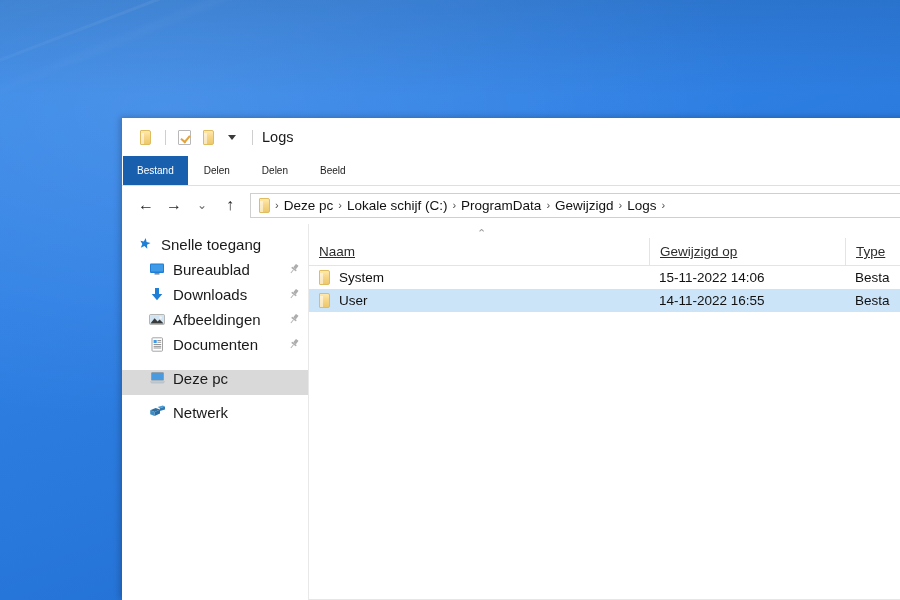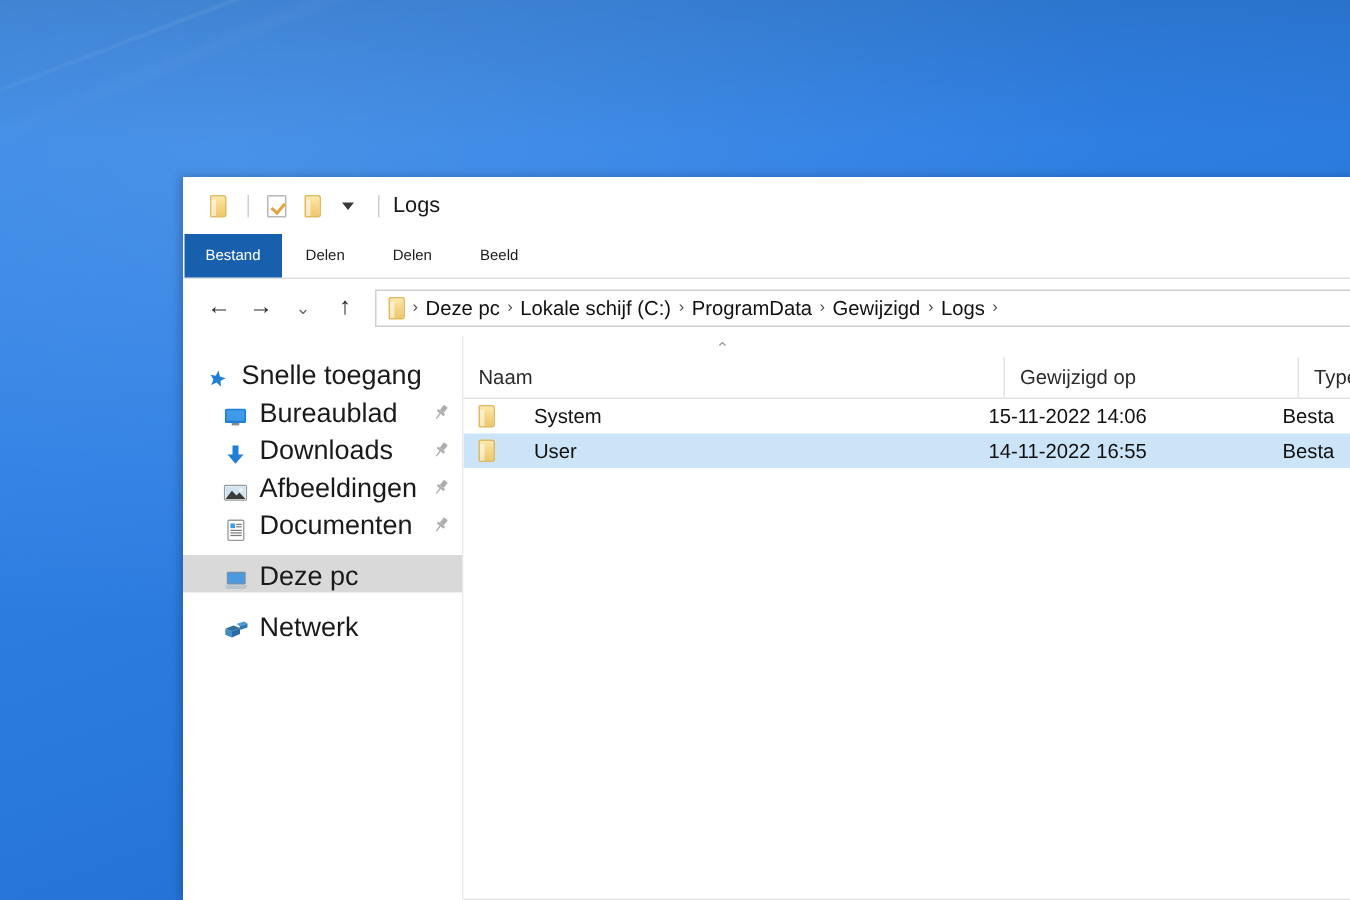--- a/index.html
+++ b/index.html
@@ -234,24 +234,24 @@
     flex: 0 0 187px;
     background: #ffffff;
     border-right: 1px solid #e8e8e8;
     padding-top: 12px;
     box-sizing: border-box;
     overflow: hidden;
   }
   .nav-item {
     height: 25px;
     display: flex;
-    align-items: flex-end;
+    align-items: flex-start;
     padding-left: 14px;
     padding-right: 8px;
-    font-size: 18px;
+    font-size: 15px;
     color: #1a1a1a;
     white-space: nowrap;
     position: relative;
   }
   .nav-item.indent { padding-left: 26px; }
   .nav-item.selected { background: #d9d9d9; }
   .nav-icon {
     width: 18px;
     min-width: 18px;
     height: 16px;
@@ -295,45 +295,46 @@
     color: #2c2c2c;
   }
   .col {
     padding-left: 10px;
     box-sizing: border-box;
     white-space: nowrap;
     overflow: hidden;
     height: 100%;
     display: flex;
     align-items: center;
+    text-decoration: underline;
   }
   .col.divider { border-left: 1px solid #e4e4e4; }
   .col-name  { width: 340px; flex: 0 0 340px; }
-  .col-date  { width: 196px; flex: 0 0 196px; margin-left: 20px; }
+  .col-date  { width: 196px; flex: 0 0 196px; }
   .col-type  { width: 120px; flex: 0 0 120px; }
 
   #row-list { flex: 1 1 auto; overflow: hidden; }
   .file-row {
     height: 23px;
     display: flex;
     align-items: center;
     font-size: 13.5px;
     color: #111;
   }
   .file-row.selected { background: #cce4f7; }
   .cell {
     padding-left: 10px;
     box-sizing: border-box;
     white-space: nowrap;
     overflow: hidden;
     display: flex;
     align-items: center;
     height: 100%;
   }
-  .cell-name { width: 340px; flex: 0 0 340px; gap: 17px; }
+  .cell-name { width: 340px; flex: 0 0 340px; }
   .cell-date { width: 196px; flex: 0 0 196px; }
   .cell-type { width: 120px; flex: 0 0 120px; }
   .row-folder { margin-right: 9px; display: inline-flex; }
 
   #status-bar {
     height: 1px;
     background: #e6e6e6;
     flex: 0 0 auto;
   }
 </style>

